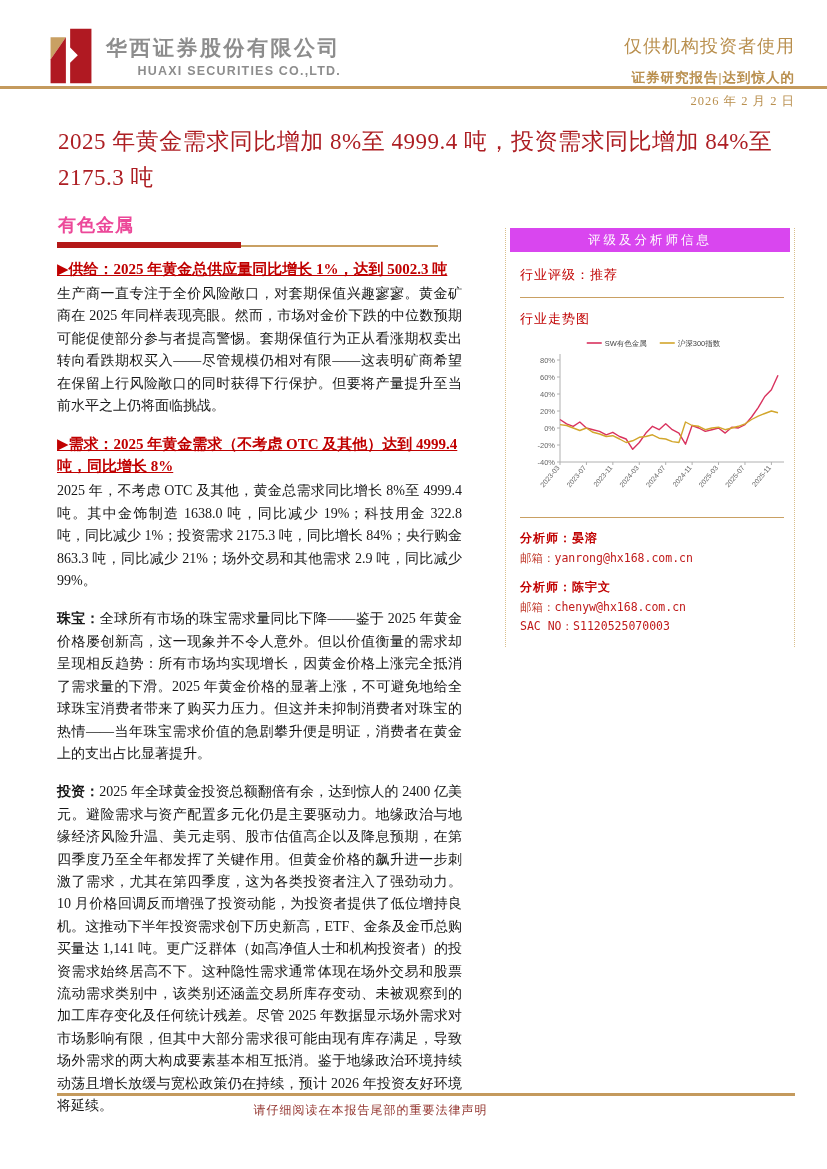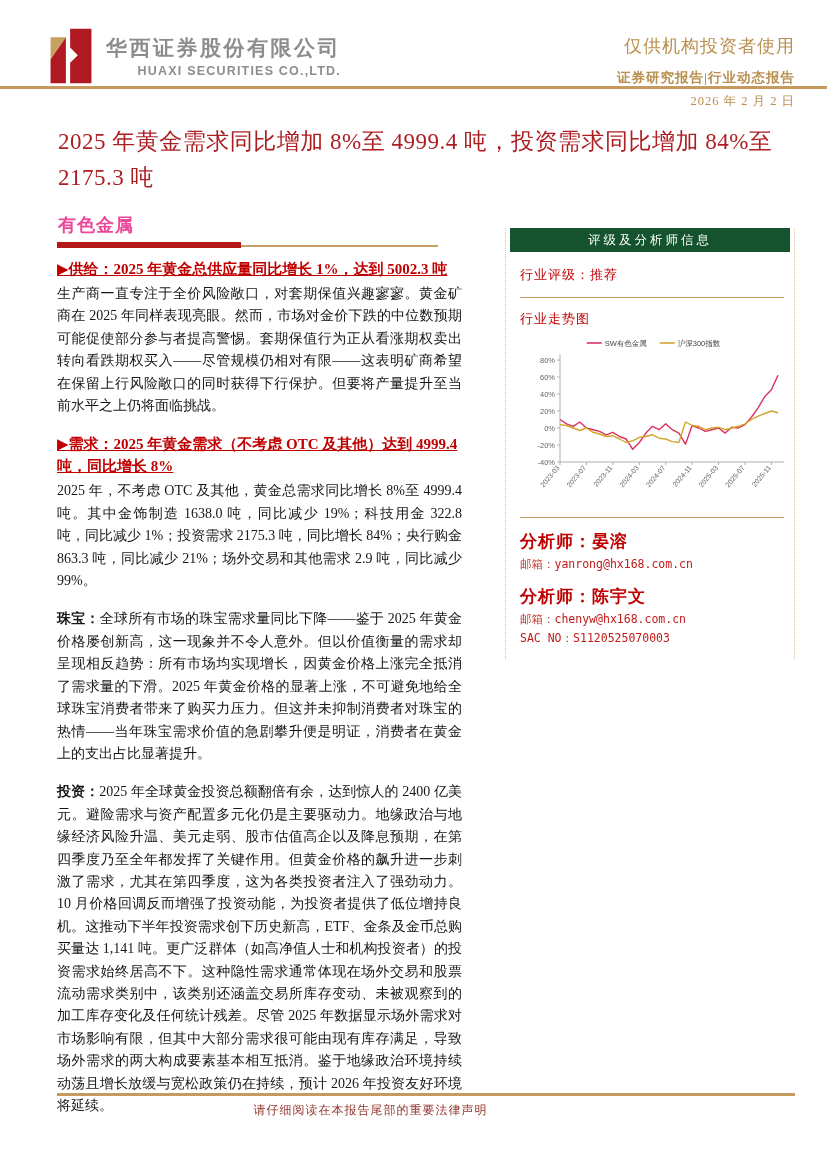--- a/index.html
+++ b/index.html
@@ -48,30 +48,30 @@
   .spacer-lg { height:16px; }
   .lead-par { font-size:14px; color:#161616; line-height:22.4px; text-align:justify; }
   .lead-par .lead { font-weight:bold; }
 
   
   .sidebar {
     position:absolute; left:505px; top:228px; width:290px; min-height:416px;
     border-left:1px dotted #d9be8c; border-right:1px dotted #d9be8c;
   }
   .panel-title {
-    margin-left:4px; margin-right:4px; height:24px; background:#14532d;
+    margin-left:4px; margin-right:4px; height:24px; background:#d946ef;
     color:#ffffff; font-size:12.5px; letter-spacing:3px; text-align:center; line-height:24px;
   }
   .sidebar-inner { padding:14px 10px 0 14px; }
   .rating-row { font-size:13px; color:#c00000; letter-spacing:1px; }
   .gold-hr { border:0; border-top:1px solid #c9a063; margin:13px 0 12px 0; }
   .chart-title { font-size:13px; color:#c00000; letter-spacing:1px; margin-bottom:4px; }
   .chart-box { width:270px; height:172px; }
   .analyst-block { margin-bottom:13px; }
-  .analyst-name { font-size:17px; font-weight:bold; color:#c00000; letter-spacing:1px; }
+  .analyst-name { font-size:12px; font-weight:bold; color:#c00000; letter-spacing:1px; }
   .analyst-line {
     font-size:11.5px; color:#c01a1a; margin-top:4px;
     font-family:"DejaVu Sans Mono","Liberation Mono",monospace;
   }
   .analyst-line .zh-label { font-family:"Liberation Serif","DejaVu Serif",serif; color:#c0392b; }
 
   
   .footer-divider { position:absolute; left:57px; top:1093px; width:738px; height:3px; background:#c49a5d; }
   .footer-disclaimer {
     position:absolute; left:0; top:1102px; width:741px; text-align:center;
@@ -91,21 +91,21 @@
           <polygon fill="#b01922" points="3,36 21,10 21,64 3,64"></polygon>
           <polygon fill="#b01922" points="26,0 51,0 51,64 26,64 26,40 35,31 26,22"></polygon>
         </svg>
         <div class="company-names">
           <div class="cn">华西证券股份有限公司</div>
           <div class="en">HUAXI SECURITIES CO.,LTD.</div>
         </div>
       </div>
       <div class="header-right">
         <div class="audience-note">仅供机构投资者使用</div>
-        <div class="report-type">证券研究报告|行业动态报告</div>
+        <div class="report-type">证券研究报告|达到惊人的</div>
       </div>
     </div>
     <div class="header-divider"></div>
     <div class="report-date">2026 年 2 月 2 日</div>
   </div>
 
   <h1 class="report-title">2025 年黄金需求同比增加 8%至 4999.4 吨，投资需求同比增加 84%至 2175.3 吨</h1>
   <div class="industry-label">有色金属</div>
   <div class="industry-underline">
     <div class="red-bar"></div>

